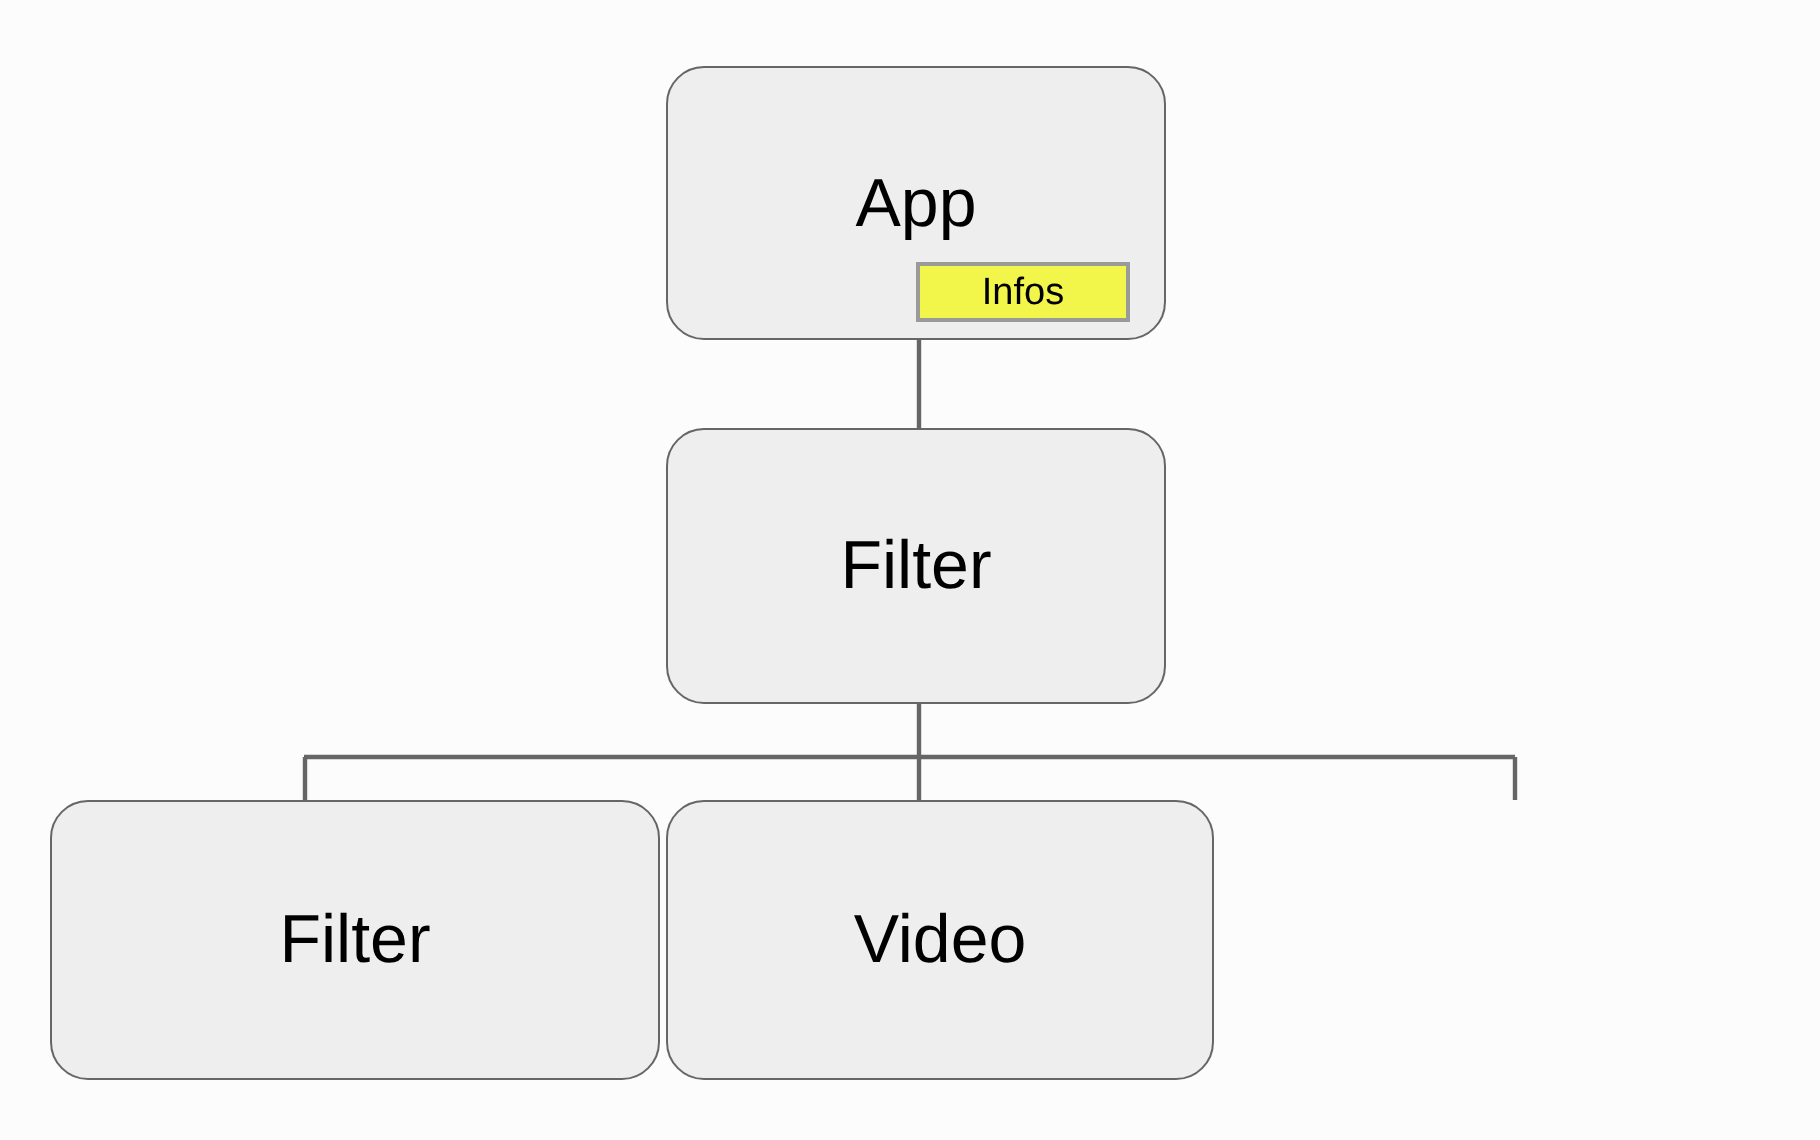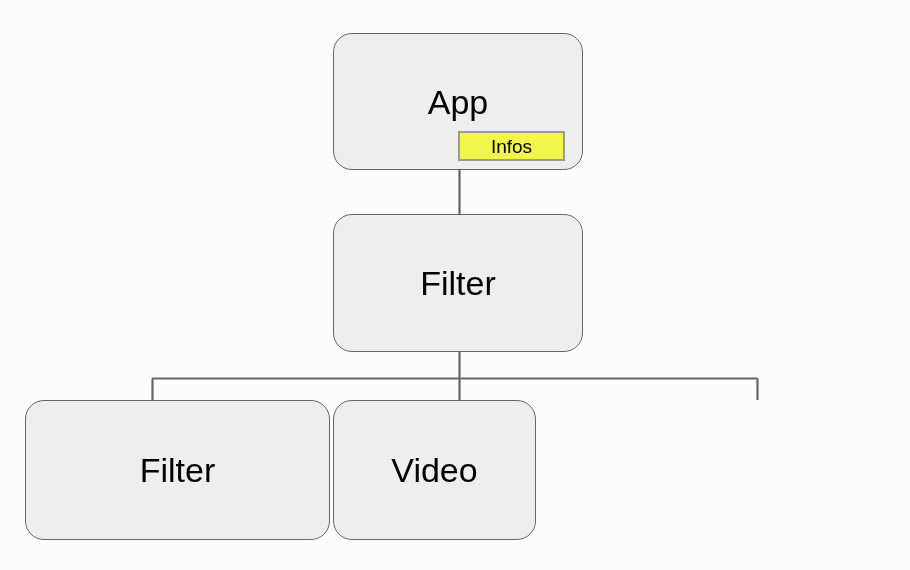--- a/index.html
+++ b/index.html
@@ -63,21 +63,21 @@
   }
   .node-filter {
     left: 25px;
     top: 400px;
     width: 305px;
     height: 140px;
   }
   .node-video {
     left: 333px;
     top: 400px;
-    width: 203px;
+    width: 274px;
     height: 140px;
   }
   .node-photo {
     left: 630px;
     top: 400px;
     width: 255px;
     height: 140px;
   }
   .badge {
     position: absolute;

